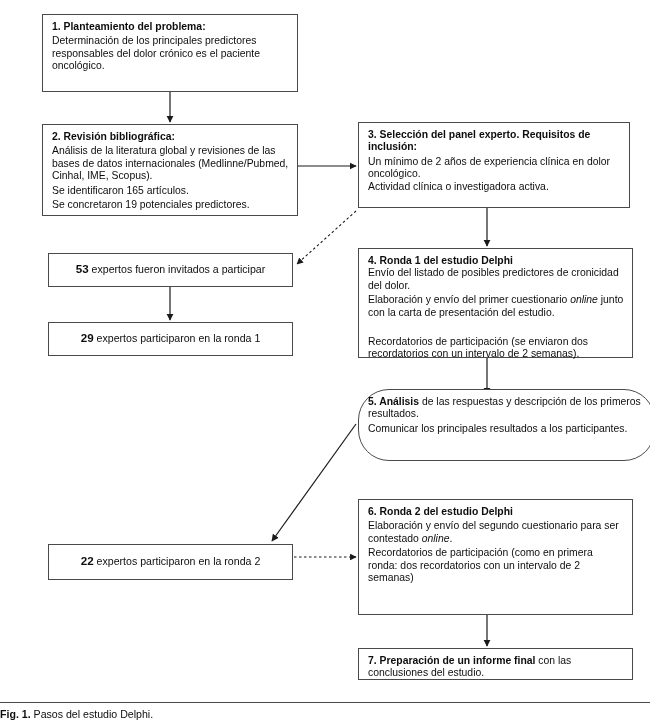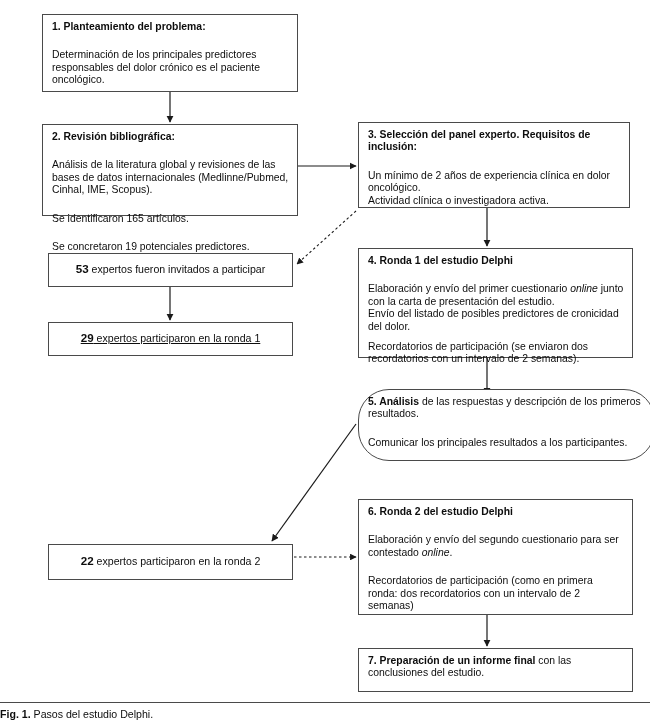--- a/index.html
+++ b/index.html
@@ -34,21 +34,21 @@
     background: #ffffff;
     font-size: 10.4px;
     line-height: 12.4px;
     color: #0d0d0d;
     padding: 6px 8px 18px 9px;
   }
   .node p {
     margin: 0 0 0 0;
   }
   .node p + p {
-    margin-top: 16px;
+    margin-top: 2px;
   }
   .node .hdr {
     font-weight: bold;
   }
   .node .it {
     font-style: italic;
   }
   .node.centered {
     display: flex;
     align-items: center;
@@ -63,23 +63,23 @@
   .node.centered .restlabel {
     font-size: 10.6px;
   }
   
   #box1 { left: 42px;  top: 14px;  width: 256px; height: 78px; }
   #box2 { left: 42px;  top: 124px; width: 256px; height: 92px; }
   #box3 { left: 358px; top: 122px; width: 272px; height: 86px; }
   #box4 { left: 358px; top: 248px; width: 275px; height: 110px; }
   #box5 { left: 358px; top: 389px; width: 297px; height: 72px; border-radius: 31px; }
   #box6 { left: 358px; top: 499px; width: 275px; height: 116px; }
-  #box7 { left: 358px; top: 648px; width: 275px; height: 44px; }
+  #box7 { left: 358px; top: 648px; width: 275px; height: 32px; }
   #boxA { left: 48px;  top: 253px; width: 245px; height: 26px; }
-  #boxB { left: 48px;  top: 322px; width: 245px; height: 30px; text-decoration: underline; }
+  #boxB { left: 48px;  top: 322px; width: 245px; height: 30px; }
   #boxC { left: 48px;  top: 544px; width: 245px; height: 36px; }
 
   #caption-rule {
     position: absolute;
     left: 0;
     top: 702px;
     width: 650px;
     height: 1px;
     background: #4a4a4a;
   }
@@ -161,23 +161,23 @@
   </div>
 
   <div class="node" id="box3">
     <p class="hdr">3. Selección del panel experto. Requisitos de inclusión:</p>
     <p>Un mínimo de 2 años de experiencia clínica en dolor oncológico.</p>
     <p style="margin-top:0">Actividad clínica o investigadora activa.</p>
   </div>
 
   <div class="node" id="box4">
     <p class="hdr">4. Ronda 1 del estudio Delphi</p>
+    <p style="margin-top:0">Envío del listado de posibles predictores de cronicidad del dolor.</p>
     <p><span>Elaboración y envío del primer cuestionario </span><span class="it">online</span><span> junto con la carta de presentación del estudio.</span></p>
-    <p style="margin-top:0">Envío del listado de posibles predictores de cronicidad del dolor.</p>
-    <p style="margin-top:8px">Recordatorios de participación (se enviaron dos recordatorios con un intervalo de 2 semanas).</p>
+    <p style="margin-top:17px">Recordatorios de participación (se enviaron dos recordatorios con un intervalo de 2 semanas).</p>
   </div>
 
   <div class="node" id="box5">
     <p><span class="hdr">5. Análisis</span><span> de las respuestas y descripción de los primeros resultados.</span></p>
     <p>Comunicar los principales resultados a los participantes.</p>
   </div>
 
   <div class="node" id="box6">
     <p class="hdr">6. Ronda 2 del estudio Delphi</p>
     <p><span>Elaboración y envío del segundo cuestionario para ser contestado </span><span class="it">online</span><span>.</span></p>

